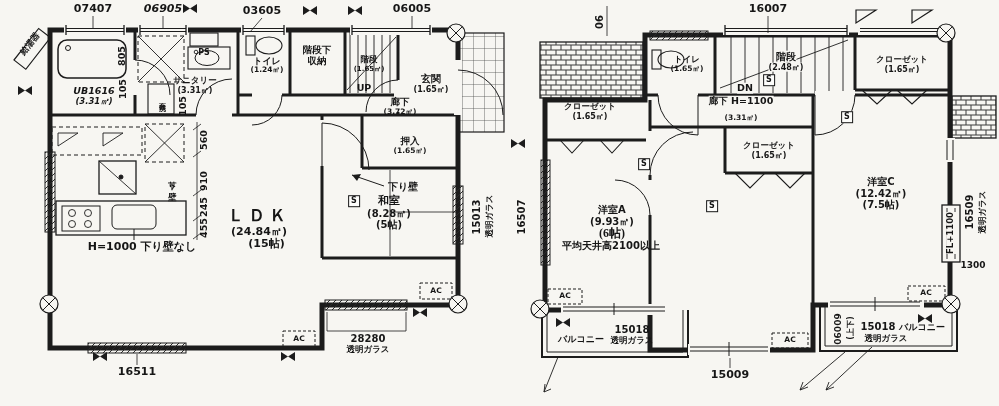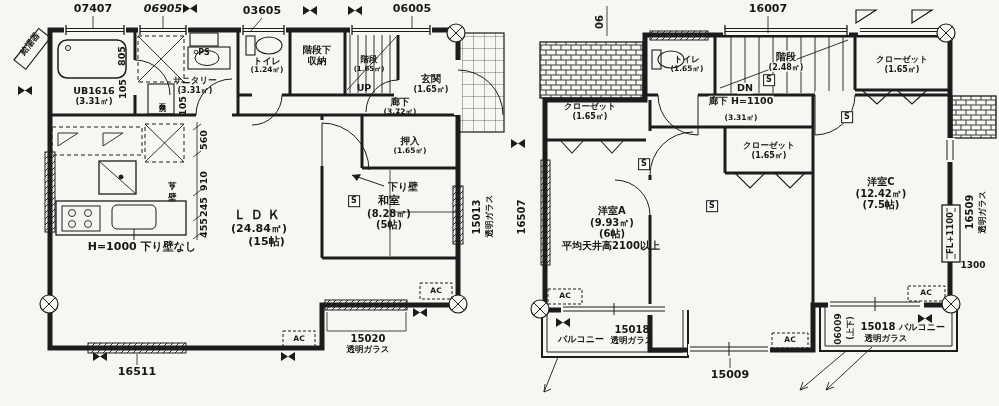--- a/index.html
+++ b/index.html
@@ -221,21 +221,21 @@
   <use href="#cc" x="946" y="33"></use>
   <use href="#cc" x="951" y="304"></use>
   <use href="#cc" x="540" y="309"></use>
   <use href="#bt" x="511" y="139"></use>
   <use href="#bt" x="556" y="318"></use>
   <use href="#bt" x="918" y="314"></use>
 </svg>
 
 <div class="lbl r52" style="left:30px;top:44px;font-size:8.5px;">給湯器</div>
 
-<div class="grp" style="left:94px;top:96px;">
+<div class="grp" style="left:94px;top:96px;font-style:italic;">
   <div style="font-size:9.5px;">UB1616</div>
   <div style="font-size:8.5px;">(3.31㎡)</div>
 </div>
 <div class="grp" style="left:195px;top:85px;">
   <div style="font-size:8.5px;">サニタリー</div>
   <div style="font-size:8px;">(3.31㎡)</div>
 </div>
 <div class="lbl" style="left:204px;top:40px;font-size:8px;margin-top:13px;">PS</div>
 <div class="lbl wm" style="left:161px;top:99px;font-size:7px;letter-spacing:-1px;">洗面台</div>
 <div class="grp" style="left:267px;top:65px;">
@@ -253,21 +253,21 @@
 <div class="lbl" style="left:364px;top:88px;font-size:9.5px;">UP</div>
 <div class="grp" style="left:431px;top:83px;">
   <div style="font-size:10px;">玄関</div>
   <div style="font-size:8px;">(1.65㎡)</div>
 </div>
 <div class="grp" style="left:368px;top:107px;margin-left:32px;">
   <div style="font-size:9.5px;">廊下</div>
   <div style="font-size:7.5px;">(3.72㎡)</div>
 </div>
 <div class="grp" style="left:259px;top:228px;">
-  <div class="ldk-name" style="font-size:13px;">ＬＤＫ</div>
+  <div class="ldk-name" style="font-size:17px;">ＬＤＫ</div>
   <div style="font-size:11px;">(24.84㎡)</div>
   <div style="font-size:11px;margin-left:15px;">(15帖)</div>
 </div>
 <div class="grp" style="left:410px;top:146px;">
   <div style="font-size:9.5px;">押入</div>
   <div style="font-size:7.5px;">(1.65㎡)</div>
 </div>
 <div class="grp" style="left:389px;top:213px;">
   <div style="font-size:11px;">和室</div>
   <div style="font-size:10px;">(8.28㎡)</div>
@@ -283,21 +283,21 @@
 <div class="lbl" style="left:412px;top:9px;font-size:11px;">06005</div>
 <div class="lbl r90" style="left:122px;top:56px;font-size:9.5px;">805</div>
 <div class="lbl r90" style="left:123px;top:89px;font-size:9.5px;">105</div>
 <div class="lbl r90" style="left:183px;top:106px;font-size:9.5px;">105</div>
 <div class="lbl r90" style="left:204px;top:140px;font-size:9.5px;">560</div>
 <div class="lbl r90" style="left:204px;top:181px;font-size:9.5px;">910</div>
 <div class="lbl r90" style="left:204px;top:207px;font-size:9.5px;">245</div>
 <div class="lbl r90" style="left:204px;top:228px;font-size:9.5px;">455</div>
 <div class="lbl" style="left:137px;top:372px;font-size:11px;">16511</div>
 <div class="grp" style="left:368px;top:344px;">
-  <div style="font-size:10px;">15020</div>
+  <div style="font-size:10px;">28280</div>
   <div style="font-size:8.5px;">透明ガラス</div>
 </div>
 <div class="lbl r90" style="left:477px;top:217px;font-size:10px;">15013</div>
 <div class="lbl r90" style="left:490px;top:216px;font-size:8.5px;">透明ガラス</div>
 <div class="lbl" style="left:299px;top:339px;font-size:7.5px;">AC</div>
 <div class="lbl" style="left:436px;top:291px;font-size:7.5px;">AC</div>
 <div class="lbl sbox" style="left:354px;top:201px;font-size:8px;">S</div>
 
 <div class="lbl" style="left:768px;top:9px;font-size:11px;">16007</div>
 <div class="lbl r90" style="left:600px;top:22px;font-size:10px;">06</div>
@@ -322,21 +322,21 @@
   <div style="font-size:8.5px;">クローゼット</div>
   <div style="font-size:8px;">(1.65㎡)</div>
 </div>
 <div class="grp" style="left:741px;top:109px;gap:7px;">
   <div style="font-size:9.5px;background:#f7f6f2;">廊下 H=1100</div>
   <div style="font-size:7.5px;background:#f7f6f2;">(3.31㎡)</div>
 </div>
 <div class="grp" style="left:612px;top:222px;">
   <div style="font-size:10px;">洋室A</div>
   <div style="font-size:10px;">(9.93㎡)</div>
-  <div style="font-size:10px;">(6帖)</div>
+  <div style="font-size:12px;font-family:Liberation Serif, serif;">(6帖)</div>
 </div>
 <div class="lbl" style="left:611px;top:246px;font-size:10px;">平均天井高2100以上</div>
 <div class="grp" style="left:881px;top:193px;align-items:center;">
   <div style="font-size:10px;">洋室C</div>
   <div style="font-size:10px;">(12.42㎡)</div>
   <div style="font-size:10px;">(7.5帖)</div>
 </div>
 <div class="lbl" style="left:581px;top:339px;font-size:9px;">バルコニー</div>
 <div class="lbl" style="left:632px;top:330px;font-size:10px;">15018</div>
 <div class="lbl" style="left:632px;top:341px;font-size:8.5px;">透明ガラス</div>

